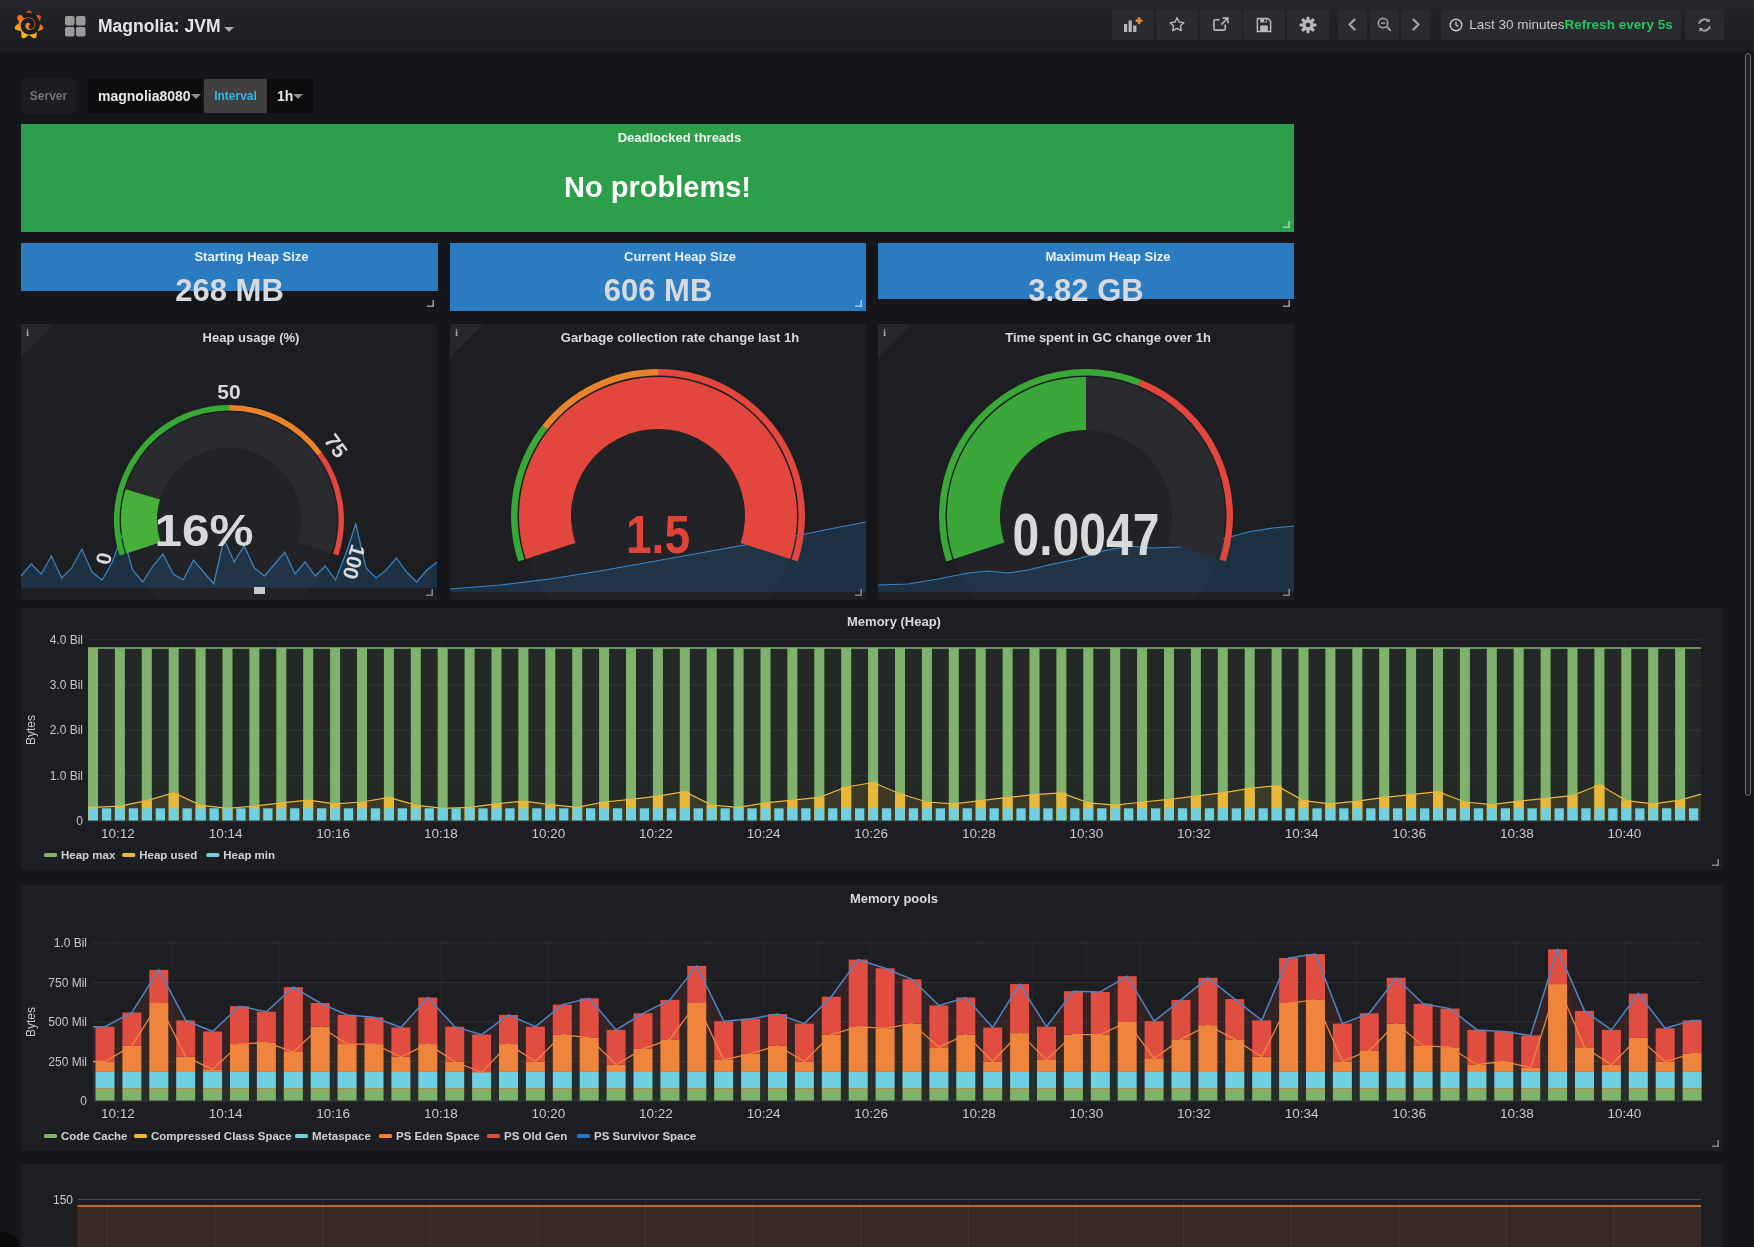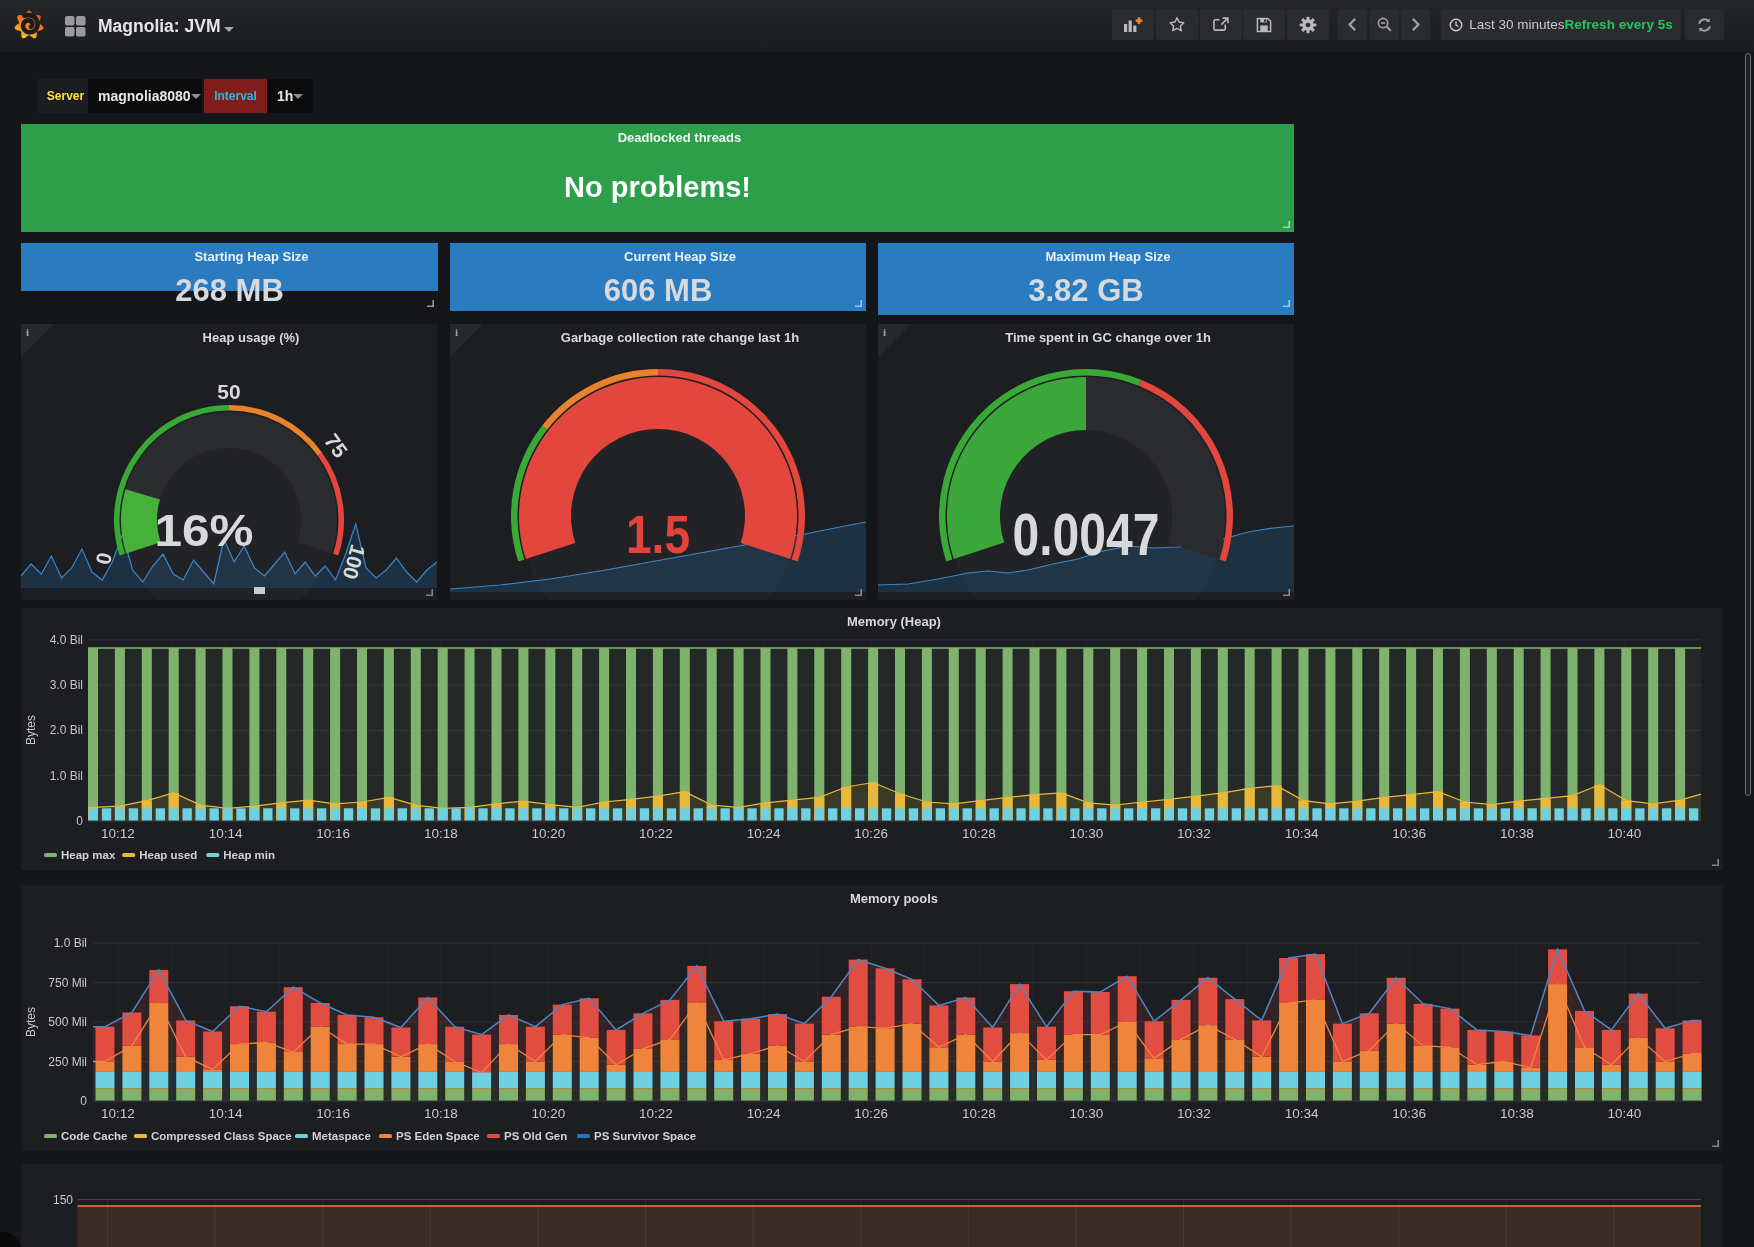--- a/index.html
+++ b/index.html
@@ -103,23 +103,23 @@
     <span style="color:#22c55e;font-weight:bold">Refresh every 5s</span>
   </div>
 <div class="navbtn" style="left:1685px;width:39px">
     <svg width="17" height="16" viewBox="0 0 18 17">
       <path d="M3.2 7.2a6 6 0 0 1 10.6-2.4" fill="none" stroke="#9fa1a3" stroke-width="2"></path>
       <path d="M14.5 1.2v4h-4z" fill="#9fa1a3"></path>
       <path d="M14.8 9.8a6 6 0 0 1-10.6 2.4" fill="none" stroke="#9fa1a3" stroke-width="2"></path>
       <path d="M3.5 15.8v-4h4z" fill="#9fa1a3"></path>
     </svg>
   </div>
-<div style="position:absolute;left:38px;top:79px;width:55px;height:34px;background:#1b1d20;border-radius:2px 0 0 2px;display:flex;align-items:center;justify-content:center;font-size:12px;font-weight:bold;color:#fde047">Server</div>
+<div style="position:absolute;left:21px;top:79px;width:55px;height:34px;background:#1b1d20;border-radius:2px 0 0 2px;display:flex;align-items:center;justify-content:center;font-size:12px;font-weight:bold;color:#737373">Server</div>
 <div style="position:absolute;left:88px;top:79px;width:114px;height:34px;background:#0b0c0d;border-radius:0 2px 2px 0;display:flex;align-items:center;padding:0 10px;font-size:14px;font-weight:bold;color:#e8e8e8">magnolia8080<span style="margin-left:auto;width:0;height:0;border-left:5px solid transparent;border-right:5px solid transparent;border-top:5px solid #8e8f91"></span></div>
-<div style="position:absolute;left:204px;top:79px;width:63px;height:34px;background:#7f1d1d;border-radius:2px 0 0 2px;display:flex;align-items:center;justify-content:center;font-size:12px;font-weight:bold;color:#33b5e5">Interval</div>
+<div style="position:absolute;left:204px;top:79px;width:63px;height:34px;background:#404040;border-radius:2px 0 0 2px;display:flex;align-items:center;justify-content:center;font-size:12px;font-weight:bold;color:#33b5e5">Interval</div>
 <div style="position:absolute;left:267px;top:79px;width:46px;height:34px;background:#0b0c0d;border-radius:0 2px 2px 0;display:flex;align-items:center;padding:0 10px;font-size:14px;font-weight:bold;color:#e8e8e8">1h<span style="margin-left:auto;width:0;height:0;border-left:5px solid transparent;border-right:5px solid transparent;border-top:5px solid #8e8f91"></span></div>
 <div class="panel" style="left:21px;top:124px;width:1273px;height:108px;background:#2d9e4a">
     <div class="ptitle" style="color:#eef7ef">Deadlocked threads</div>
     <div class="bigstat" style="top:47px;font-size:29px;color:#fff">No problems!</div>
     <svg style="position:absolute;left:1262px;top:97px" width="7" height="7">
       <path d="M6.2 0v6.2H0" fill="none" stroke="rgba(255,255,255,0.55)" stroke-width="1.6"></path>
     </svg>
   </div>
 <div class="panel" style="left:21px;top:243px;width:417px;height:48px;background:#2a7bbf">
     <div class="ptitle" style="color:#eaf1f8">Starting Heap Size</div>
@@ -128,21 +128,21 @@
       <path d="M6.2 0v6.2H0" fill="none" stroke="rgba(255,255,255,0.55)" stroke-width="1.6"></path>
     </svg>
   </div>
 <div class="panel" style="left:450px;top:243px;width:416px;height:68px;background:#2a7bbf">
     <div class="ptitle" style="color:#eaf1f8">Current Heap Size</div>
     <div class="bigstat" style="top:30px;font-size:31px;color:#d6dade">606 MB</div>
     <svg style="position:absolute;left:405px;top:57px" width="7" height="7">
       <path d="M6.2 0v6.2H0" fill="none" stroke="rgba(255,255,255,0.55)" stroke-width="1.6"></path>
     </svg>
   </div>
-<div class="panel" style="left:878px;top:243px;width:416px;height:72px;background:#2a7bbf">
+<div class="panel" style="left:878px;top:243px;width:416px;height:56px;background:#2a7bbf">
     <div class="ptitle" style="color:#eaf1f8">Maximum Heap Size</div>
     <div class="bigstat" style="top:30px;font-size:31px;color:#d6dade">3.82 GB</div>
     <svg style="position:absolute;left:405px;top:57px" width="7" height="7">
       <path d="M6.2 0v6.2H0" fill="none" stroke="rgba(255,255,255,0.55)" stroke-width="1.6"></path>
     </svg>
   </div>
 <div class="panel" style="left:21px;top:324px;width:416px;height:276px">
     <svg width="416" height="276" style="position:absolute;left:0;top:0">
       <polygon points="0.0,252.0 10.1,240.0 20.3,250.0 30.4,232.0 40.6,254.0 50.7,244.0 60.9,225.0 71.0,248.0 81.2,256.0 91.3,238.0 101.5,210.0 111.6,246.0 121.8,258.0 131.9,242.0 142.0,230.0 152.2,250.0 162.3,256.0 172.5,236.0 182.6,248.0 192.8,260.0 202.9,215.0 213.1,238.0 223.2,222.0 233.4,244.0 243.5,252.0 253.7,240.0 263.8,228.0 274.0,250.0 284.1,238.0 294.2,252.0 304.4,242.0 314.5,256.0 324.7,230.0 334.8,200.0 345.0,244.0 355.1,254.0 365.3,246.0 375.4,234.0 385.6,248.0 395.7,258.0 405.9,246.0 416.0,238.0 416.0,264.0 0.0,264.0" fill="rgba(31,120,193,0.22)"></polygon>
       <polyline points="0.0,252.0 10.1,240.0 20.3,250.0 30.4,232.0 40.6,254.0 50.7,244.0 60.9,225.0 71.0,248.0 81.2,256.0 91.3,238.0 101.5,210.0 111.6,246.0 121.8,258.0 131.9,242.0 142.0,230.0 152.2,250.0 162.3,256.0 172.5,236.0 182.6,248.0 192.8,260.0 202.9,215.0 213.1,238.0 223.2,222.0 233.4,244.0 243.5,252.0 253.7,240.0 263.8,228.0 274.0,250.0 284.1,238.0 294.2,252.0 304.4,242.0 314.5,256.0 324.7,230.0 334.8,200.0 345.0,244.0 355.1,254.0 365.3,246.0 375.4,234.0 385.6,248.0 395.7,258.0 405.9,246.0 416.0,238.0" fill="none" stroke="#3886c9" stroke-width="1.2"></polyline>

